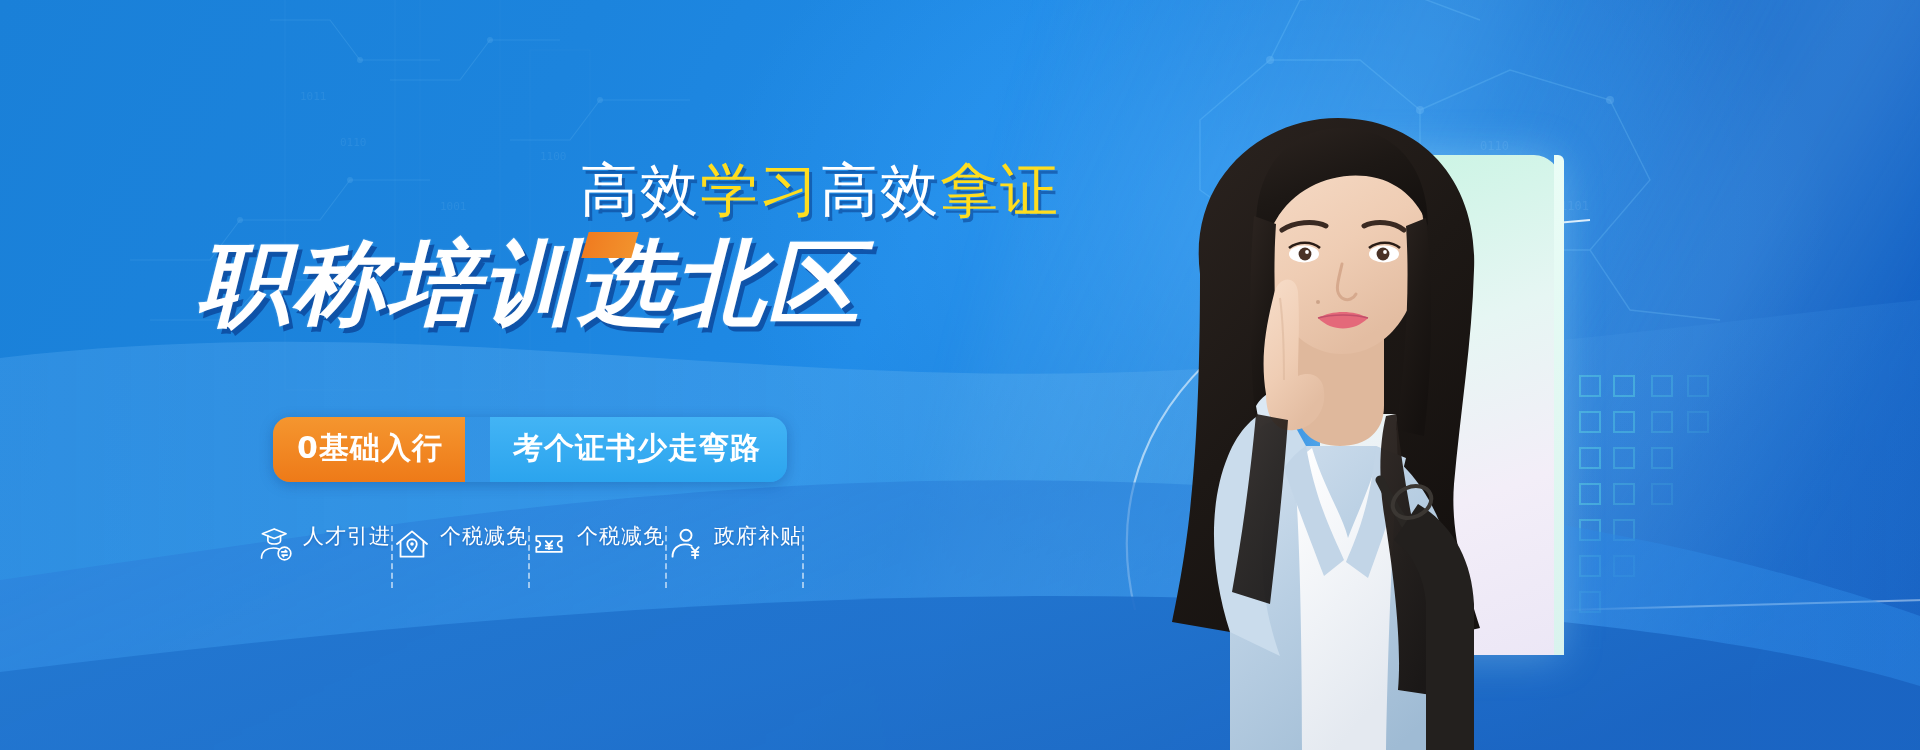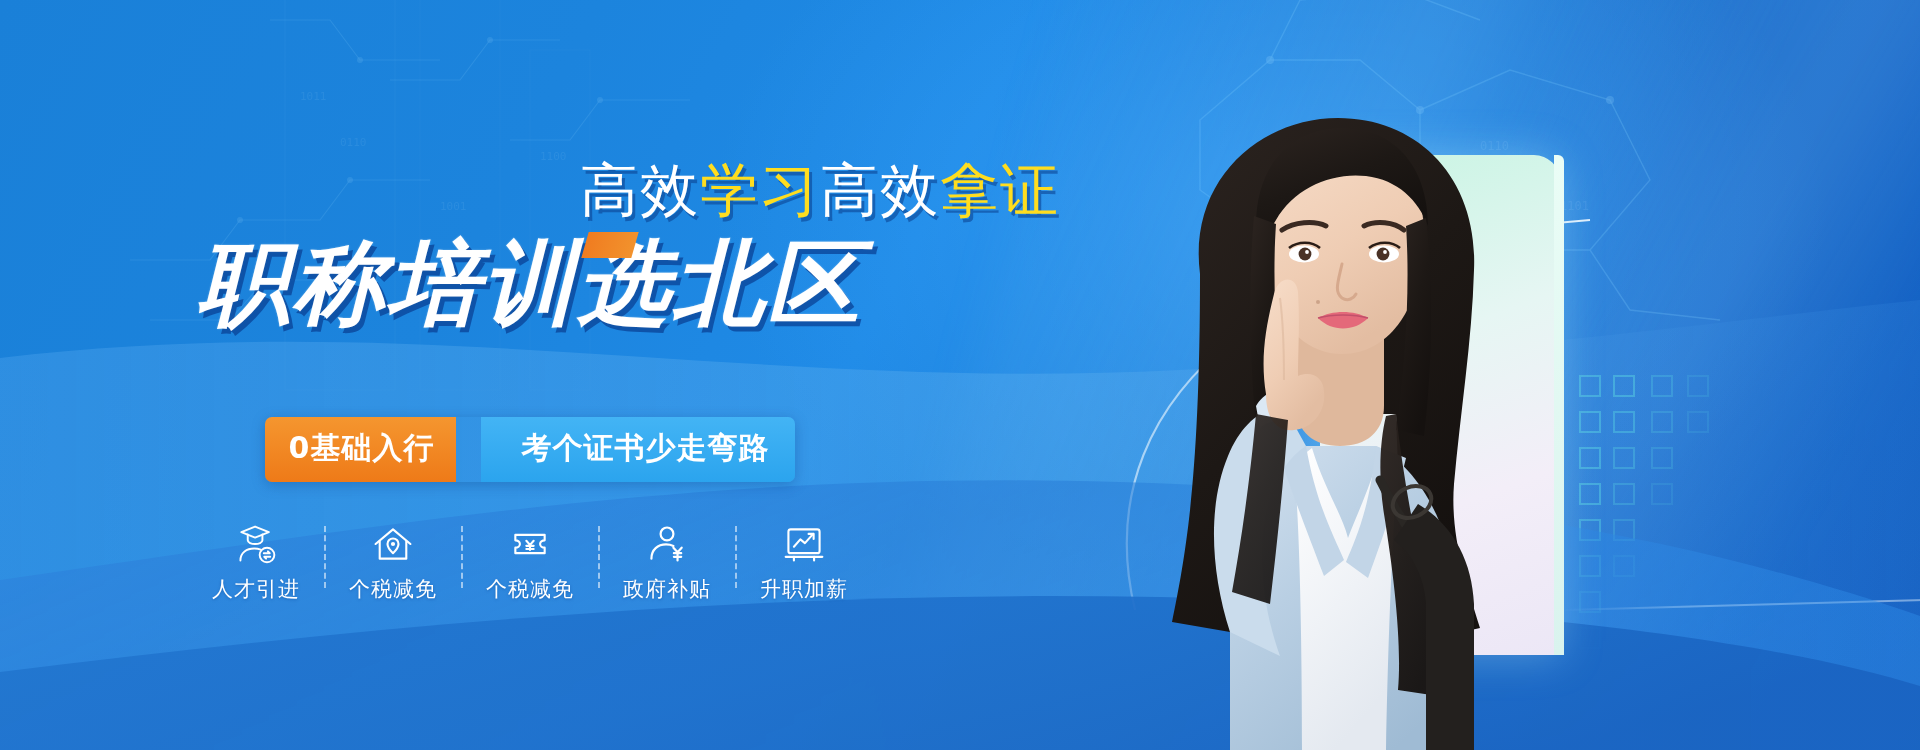--- a/index.html
+++ b/index.html
@@ -123,49 +123,49 @@
     z-index:2;
   }
 
   
   .badge {
     position:absolute; left:0; right:0; top:417px;
     text-align:center;
   }
   .badge-inner {
     display:inline-flex; align-items:flex-end;
-    border-radius:7px; overflow:hidden;
+    border-radius:17px; overflow:hidden;
     box-shadow:0 3px 14px rgba(5,45,110,.28);
     gap:25px;
   }
   .badge-left {
     background:linear-gradient(180deg,#f5962f 0%, #ee7a18 100%);
     color:#ffffff;
     font-size:30px; font-weight:bold;
     padding:11px 22px 13px 24px;
     letter-spacing:1px;
     font-family:"DejaVu Sans","Liberation Sans",sans-serif;
   }
   .badge-right {
     background:linear-gradient(180deg,#43b4f5 0%, #2ba4ee 100%);
     color:#ffffff;
     font-size:30px; font-weight:bold;
-    padding:11px 26px 13px 40px;
+    padding:11px 26px 13px 23px;
     letter-spacing:1px;
     font-family:"DejaVu Sans","Liberation Sans",sans-serif;
   }
 
   
   .features {
     position:absolute; left:0; right:0; top:522px;
     display:flex; justify-content:center; align-items:flex-start;
   }
   .feature {
     width:135px;
-    display:flex; flex-direction:column; align-items:center; gap:9px;
+    display:flex; flex-direction:row; gap:9px;
   }
   .feature-icon { width:44px; height:44px; display:block; }
   .feature-label {
     color:#ffffff; font-size:21px; letter-spacing:1px;
     font-family:"DejaVu Sans","Liberation Sans",sans-serif;
     text-shadow:0 1px 3px rgba(8,50,120,.35);
     white-space:nowrap;
   }
   .divider {
     width:0; height:62px; margin-top:4px;
@@ -466,28 +466,16 @@
             <circle cx="24" cy="13" r="7"></circle>
             <path d="M7 40 C7 30 14 24.5 23 24.5 C26 24.5 28.7 25.1 31 26.2"></path>
             <path d="M31 28 L35.5 33 L40 28 M31.5 34 H39.5 M31.5 38 H39.5 M35.5 33 V42"></path>
           </g>
         </svg>
         <div class="feature-label">政府补贴</div>
       </div>
 
       <div class="divider"></div>
 
-      <div class="feature">
-        <svg class="feature-icon" viewBox="0 0 48 48">
-          <g fill="none" stroke="#ffffff" stroke-width="2.3" stroke-linecap="round" stroke-linejoin="round">
-            <rect x="7" y="8" width="34" height="26" rx="2.5"></rect>
-            <path d="M13 27 L20 19 L25 23 L34 13"></path>
-            <path d="M29 13 H34.5 V18.5"></path>
-            <path d="M4 38 H44"></path>
-            <path d="M13 38 V42 M35 38 V42"></path>
-          </g>
-        </svg>
-        <div class="feature-label">升职加薪</div>
-      </div>
 
     </div>
   </div>
 </div>
 
 </body></html>

